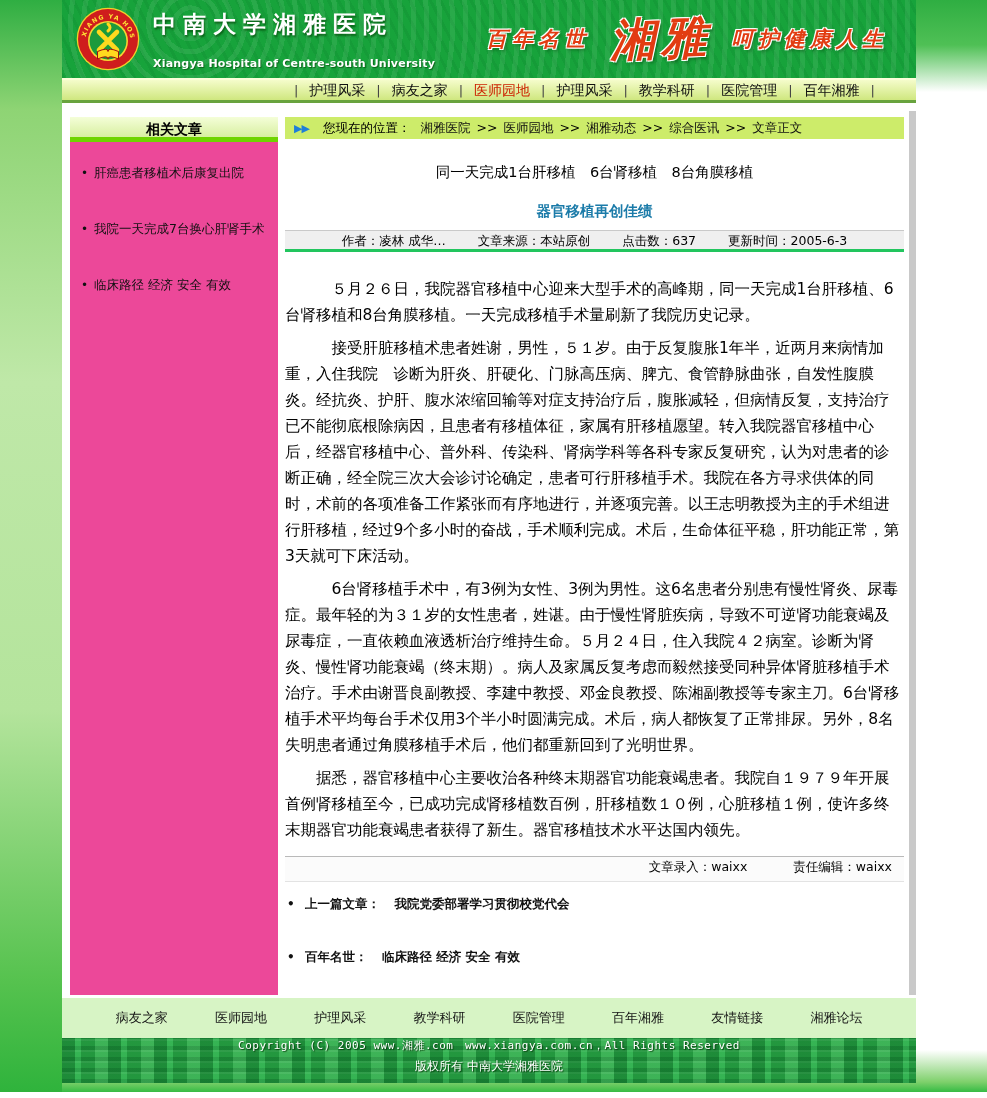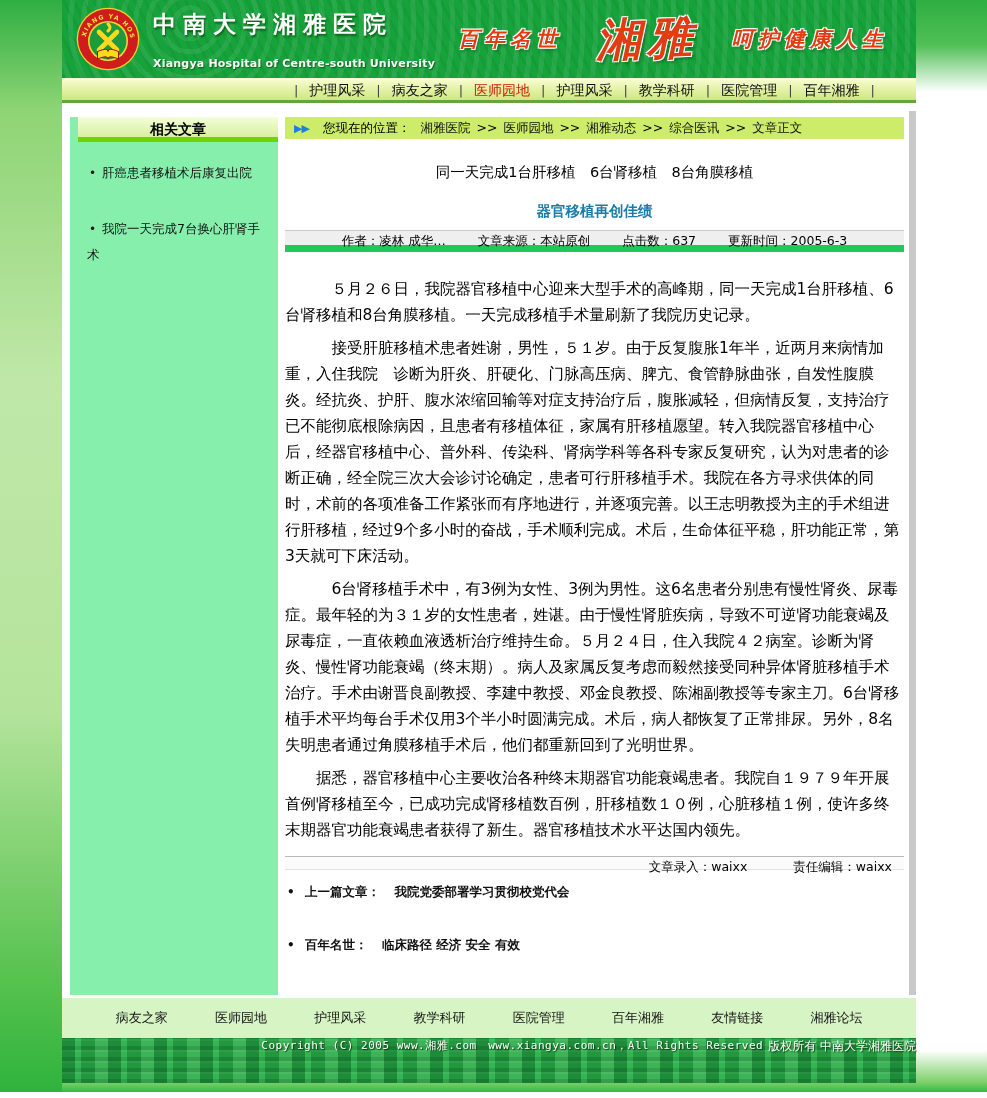--- a/index.html
+++ b/index.html
@@ -28,21 +28,21 @@
       repeating-linear-gradient(62deg, rgba(0,90,30,.10) 0 3px, transparent 3px 9px);
     display: flex; align-items: center;
     overflow: hidden;
   }
   .logo { width: 64px; height: 64px; margin-left: 14px; flex: 0 0 auto; cursor: pointer; }
   .title-block { margin-left: 13px; color: #fff; }
   .hosp-cn { font-size: 23px; font-weight: bold; letter-spacing: 7px; text-shadow: 1px 2px 2px rgba(0,60,0,.65); white-space: nowrap; }
   .hosp-en { font-size: 11px; font-weight: bold; margin-top: 17px; text-shadow: 1px 1px 1px rgba(0,60,0,.6); letter-spacing: .2px; }
   .slogan {
     position: absolute; right: 28px; top: 50%; transform: translateY(-50%);
-    display: flex; align-items: center; gap: 34px;
+    display: flex; align-items: center; gap: 20px;
     color: #e23c12; font-weight: bold; font-style: italic; white-space: nowrap;
   }
   .slogan span {
     text-shadow: -1px -1px 0 #fff, 1px -1px 0 #fff, -1px 1px 0 #fff, 1px 1px 0 #fff, 2px 3px 3px rgba(0,40,0,.35);
   }
   .slogan-side { font-size: 21px; letter-spacing: 5px; }
   .slogan-brand { font-size: 45px; letter-spacing: 6px; transform: rotate(-2deg); }
 
   
   .top-nav {
@@ -61,21 +61,21 @@
   .band-gap { height: 8px; background: #fff; }
 
   
   .content-row {
     display: flex; gap: 7px; align-items: stretch;
     background: #fff;
     padding: 6px 0 0 8px;
     border-right: 7px solid #c9c9c9;
     min-height: 884px;
   }
-  .sidebar { width: 208px; flex: 0 0 auto; background: #86efac; padding-left: 8px; }
+  .sidebar { width: 208px; flex: 0 0 auto; background: #ec4899; }
   .sidebar-title {
     height: 25px; line-height: 25px; text-align: center;
     font-size: 14px; font-weight: bold; color: #000;
     background: linear-gradient(#f4fed8, #d8efa0);
     border-bottom: 5px solid #6fd400;
   }
   .sidebar-list { list-style: none; margin: 18px 0 0; padding: 0 9px; }
   .side-item { font-size: 12.5px; line-height: 25px; color: #111; margin-bottom: 30px; cursor: pointer; }
   .bullet { margin: 0 6px 0 2px; font-size: 12px; }
 
@@ -91,31 +91,31 @@
   .bc-arrow { color: #1e7fd8; font-size: 11px; letter-spacing: -1px; margin-right: 14px; }
   .bc-prefix { margin-right: 10px; font-family: Liberation Serif, serif; }
   .bc-sep { margin: 0 6px; }
   .bc-item { color: #101010; text-decoration: none; cursor: pointer; }
 
   .art-title { margin: 24px 0 0; text-align: center; font-size: 14.5px; font-weight: normal; color: #000; }
   .art-subtitle { margin: 20px 0 9px; text-align: center; font-size: 14.5px; font-weight: bold; color: #1b7ba9; }
   .meta {
     height: 22px; line-height: 20px;
     background: #efefef;
-    border-top: 1px solid #c9c9c9; border-bottom: 7px solid #22c55e;
+    border-top: 1px solid #c9c9c9; border-bottom: 3px solid #22c55e;
     font-size: 12.5px; color: #000;
     display: flex; justify-content: center; gap: 32px; white-space: nowrap;
   }
 
   .article-body { margin-top: 24px; font-size: 15.5px; line-height: 26px; color: #000; }
   .article-body p { margin: 0 0 7px; text-indent: 3em; }
   .article-body p:last-child { text-indent: 2em; }
 
   .art-footer {
-    margin-top: 6px; height: 14px; line-height: 20px;
+    margin-top: 6px; height: 26px; line-height: 20px;
     background: #fbfbfb;
     border-top: 1px solid #b9b9b9; border-bottom: 1px solid #e3e3e3;
     font-size: 12.5px; text-align: right; padding-right: 12px; color: #000;
   }
   .art-footer .entry-item { margin-left: 42px; }
 
   .pagelinks { font-size: 12.5px; color: #111; font-weight: bold; }
   .plink { margin: 12px 0 0; }
   .plink.first { margin-top: 14px; }
   .plink.second { margin-top: 36px; margin-bottom: 14px; }
@@ -131,21 +131,21 @@
   }
   .bottom-nav-item { font-size: 13px; color: #161616; text-decoration: none; cursor: pointer; }
 
   
   .copyright {
     height: 45px; color: #fff; text-align: center;
     background-color: #2aa746;
     background-image:
       repeating-linear-gradient(90deg, rgba(10,95,35,.38) 0 13px, rgba(80,210,115,.30) 13px 19px, rgba(10,95,35,.22) 19px 33px, rgba(150,235,165,.18) 33px 46px),
       repeating-linear-gradient(0deg, rgba(0,75,25,.28) 0 4px, transparent 4px 9px, rgba(255,255,255,.08) 9px 11px);
-    display: flex; flex-direction: row; justify-content: flex-end; gap: 5px;
+    display: flex; flex-direction: column; justify-content: flex-start; gap: 5px;
   }
   .copy-line1 { font-family: "DejaVu Sans Mono", "Liberation Mono", monospace; font-size: 11px; letter-spacing: .5px; text-shadow: 1px 1px 1px rgba(0,50,0,.8); }
   .copy-line2 { font-size: 12px; text-shadow: 1px 1px 1px rgba(0,50,0,.8); }
 </style>
 </head>
 <body>
 
 <div class="page">
 
   <header class="banner">
@@ -197,20 +197,21 @@
 
   <div class="band-gap"></div>
 
   <div class="content-row">
 
     <aside class="sidebar">
       <div class="sidebar-title">相关文章</div>
       <ul class="sidebar-list" id="sidebar-list">
           <li class="side-item"><span class="bullet">•</span><span>肝癌患者移植术后康复出院</span></li>
           <li class="side-item"><span class="bullet">•</span><span>我院一天完成7台换心肝肾手术</span></li>
+          <li class="side-item"><span class="bullet">•</span><span>临床路径 经济 安全 有效</span></li>
         </ul>
     </aside>
 
     <main class="main">
 
       <div class="breadcrumb">
         <span class="bc-arrow">▶▶</span>
         <span class="bc-prefix">您现在的位置：</span>
         <span id="breadcrumb-items"><a class="bc-item" href="#">湘雅医院</a><span class="bc-sep">&gt;&gt;</span><a class="bc-item" href="#">医师园地</a><span class="bc-sep">&gt;&gt;</span><a class="bc-item" href="#">湘雅动态</a><span class="bc-sep">&gt;&gt;</span><a class="bc-item" href="#">综合医讯</a><span class="bc-sep">&gt;&gt;</span><a class="bc-item" href="#">文章正文</a></span>
       </div>

